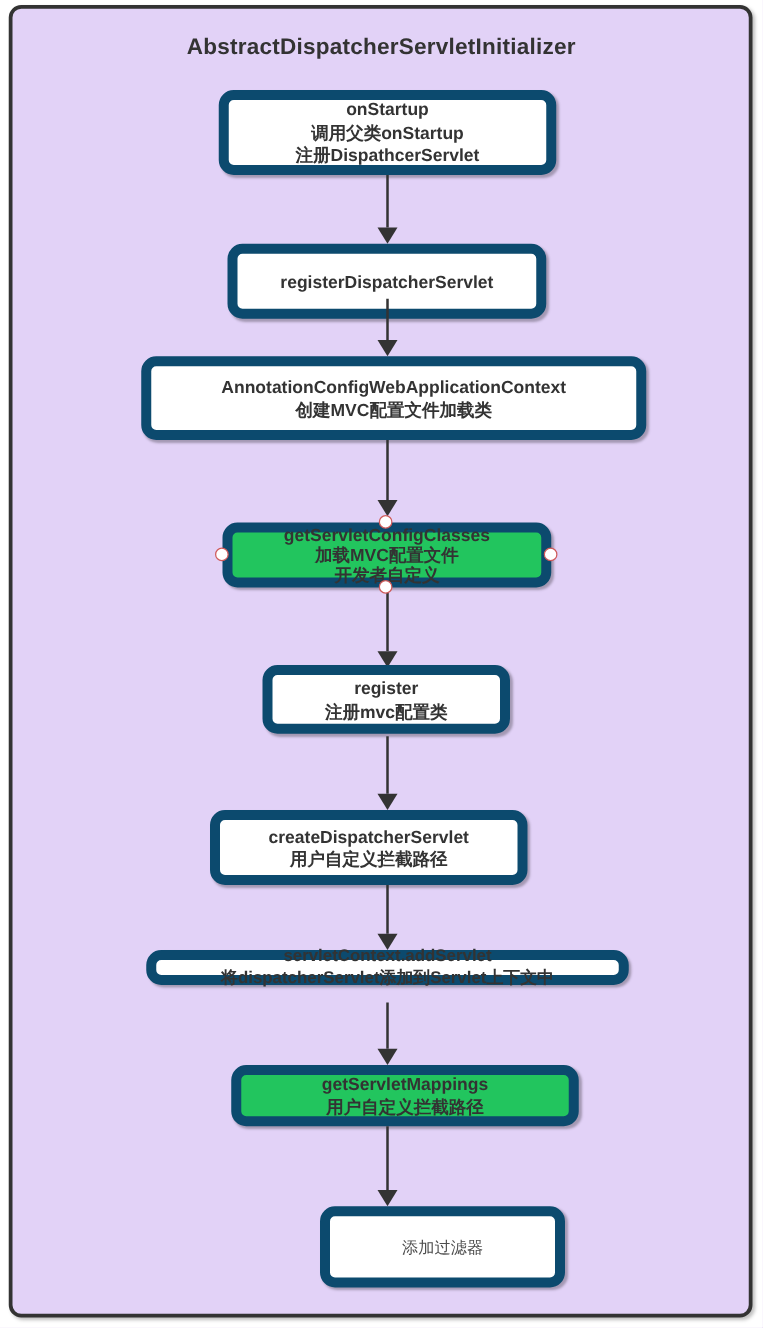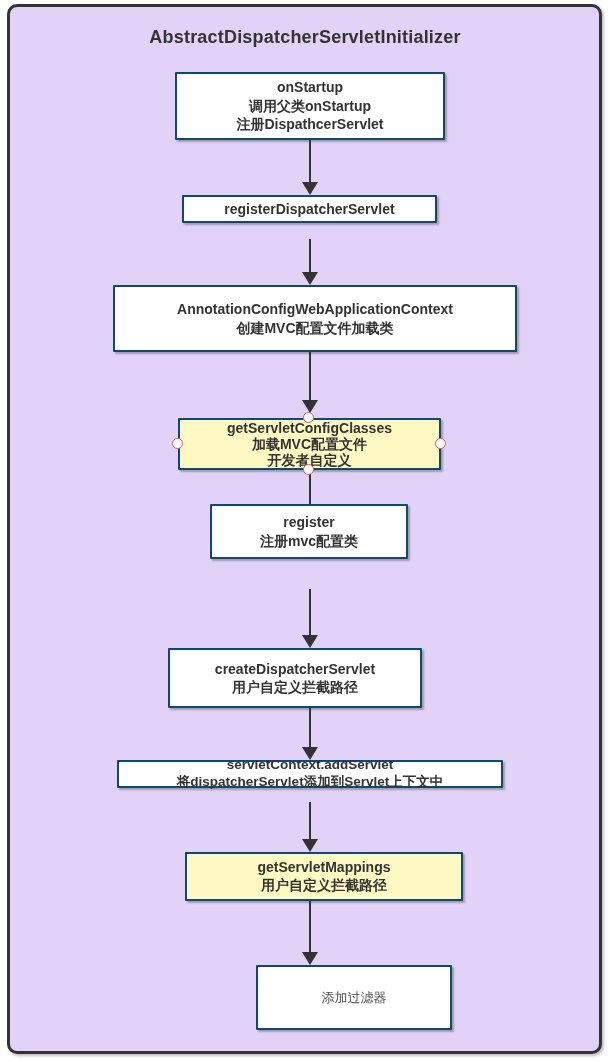--- a/index.html
+++ b/index.html
@@ -35,49 +35,49 @@
     text-align: center;
     font-size: 18px;
     font-weight: bold;
     color: #333333;
     letter-spacing: 0.2px;
   }
   .node {
     position: absolute;
     box-sizing: border-box;
     background: #ffffff;
-    border: 2px solid #0c4a6e;
-    border-radius: 1px;
+    border: 8px solid #0c4a6e;
+    border-radius: 12px;
     display: flex;
     flex-direction: column;
     justify-content: center;
     align-items: center;
     color: #333333;
     font-weight: bold;
     font-size: 14px;
     text-align: center;
     box-shadow: 2px 2px 2px rgba(0,0,0,0.28);
   }
   .node .line {
     line-height: 1.32;
     white-space: nowrap;
   }
-  .node.highlight { background: #fef9c3; }
+  .node.highlight { background: #22c55e; }
   .node.placeholder {
     color: #4d4d4d;
     font-weight: normal;
     font-size: 13px;
   }
   
   .n0 { left: 175px; top: 72px;  width: 270px; height: 68px; }
-  .n1 { left: 182px; top: 195px; width: 255px; height: 28px; }
+  .n1 { left: 182px; top: 195px; width: 255px; height: 60px; }
   .n2 { left: 113px; top: 285px; width: 404px; height: 67px; }
   .n3 { left: 178px; top: 418px; width: 263px; height: 52px; }
   .n3 .line { line-height: 1.16; }
-  .n4 { left: 210px; top: 504px; width: 198px; height: 55px; }
+  .n4 { left: 210px; top: 532px; width: 198px; height: 55px; }
   .n5 { left: 168px; top: 648px; width: 254px; height: 60px; }
   .n6 { left: 117px; top: 760px; width: 386px; height: 28px; }
   .n6 .line { line-height: 1.25; font-size: 13.5px; }
   .n7 { left: 185px; top: 852px; width: 278px; height: 49px; }
   .n7 .line { line-height: 1.25; }
   .n8 { left: 212px; top: 965px; width: 196px; height: 65px; margin-left: 44px; }
   
   .shaft {
     position: absolute;
     left: 309px;

